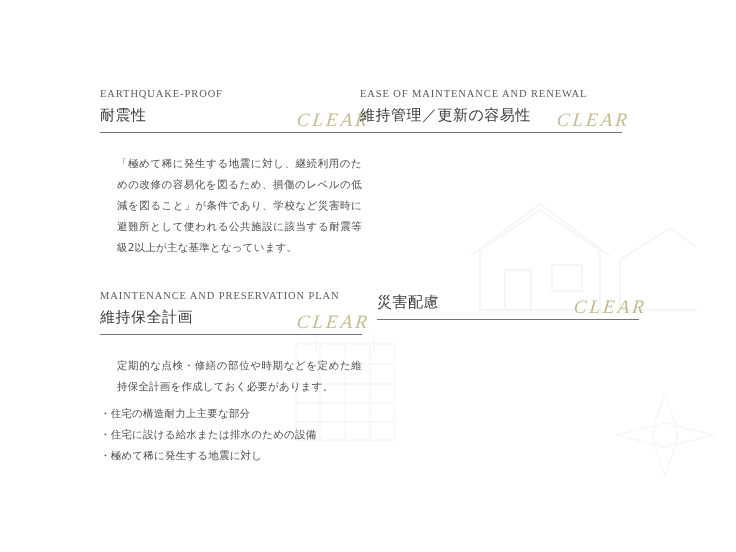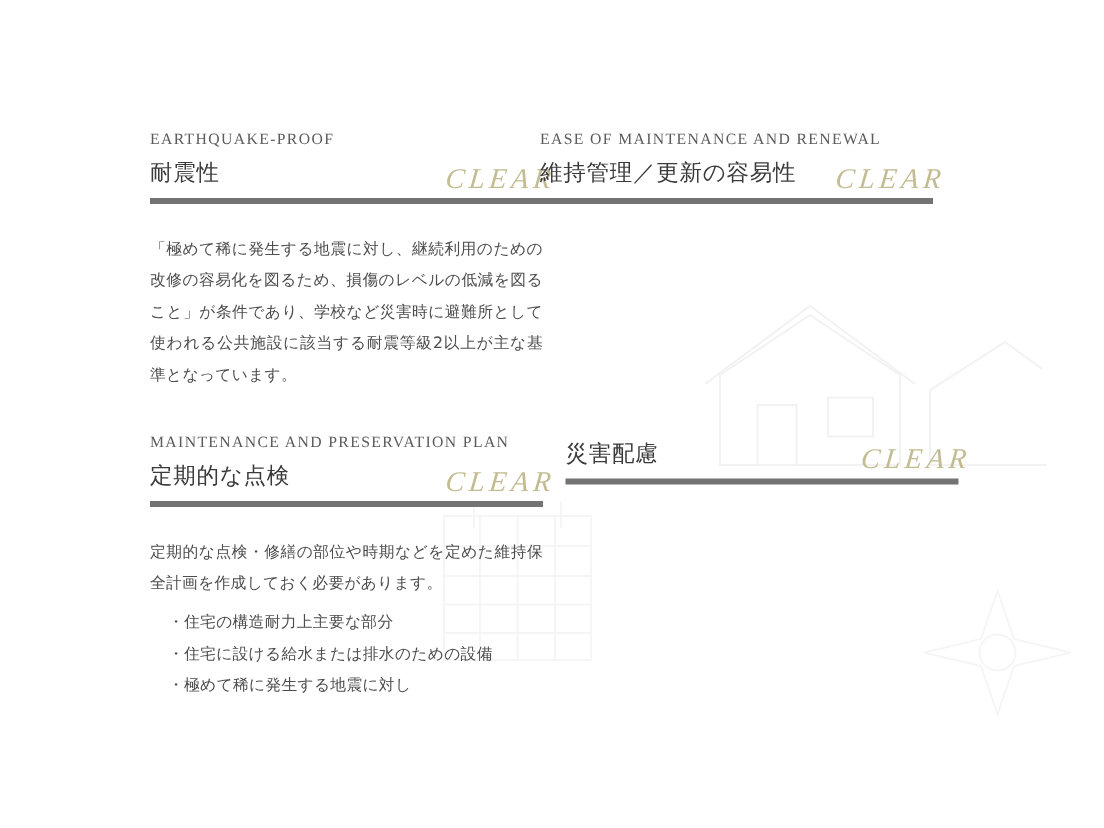--- a/index.html
+++ b/index.html
@@ -69,21 +69,21 @@
     font-family: "Liberation Serif", serif;
     font-size: 10.5px;
     letter-spacing: 0.9px;
     color: #5b5b5b;
     margin: 0 0 4px 0;
     white-space: nowrap;
   }
 
   .title-row {
     position: relative;
-    border-bottom: 4px solid #737373;
+    border-bottom: 1px solid #737373;
     padding-bottom: 3px;
     height: 26px;
   }
   .title-jp {
     font-family: "DejaVu Sans", sans-serif;
     font-size: 15px;
     color: #3a3a3a;
     letter-spacing: 0.5px;
     line-height: 24px;
     white-space: nowrap;
@@ -103,33 +103,33 @@
   }
 
   .body-text {
     margin-top: 20px;
     font-family: "DejaVu Sans", sans-serif;
     font-size: 10.5px;
     line-height: 21px;
     color: #4d4d4d;
     text-align: justify;
     letter-spacing: 0.2px;
+    margin-left: 17px;
   }
   .bullets {
     margin: 6px 0 0 0;
     padding: 0;
     list-style: none;
   }
   .bullets li {
-    font-family: Liberation Mono, monospace;
+    font-family: Liberation Serif, serif;
     font-size: 10.5px;
     line-height: 21px;
     color: #4d4d4d;
     letter-spacing: 0.2px;
-    margin-left: 12px;
   }
 </style>
 </head>
 <body>
 
 <div class="page">
 
   <svg class="bg-watermark wm-house" viewBox="0 0 230 130">
     <g fill="none" stroke="#e6e6e6" stroke-width="1.4">
       <path d="M10 120 L10 60 L70 20 L130 60 L130 120 Z"></path>
@@ -172,21 +172,21 @@
       <div class="eyebrow">EASE OF MAINTENANCE AND RENEWAL</div>
       <div class="title-row">
         <div class="title-jp">維持管理／更新の容易性</div>
         <div class="clear-mark">CLEAR</div>
       </div>
     </div>
 
     <div class="panel panel-3">
       <div class="eyebrow">MAINTENANCE AND PRESERVATION PLAN</div>
       <div class="title-row">
-        <div class="title-jp">定期的な点検</div>
+        <div class="title-jp">維持保全計画</div>
         <div class="clear-mark">CLEAR</div>
       </div>
       <div class="body-text">定期的な点検・修繕の部位や時期などを定めた維持保全計画を作成しておく必要があります。</div>
       <ul class="bullets">
         <li>・住宅の構造耐力上主要な部分</li>
         <li>・住宅に設ける給水または排水のための設備</li>
         <li>・極めて稀に発生する地震に対し</li>
       </ul>
     </div>
 

